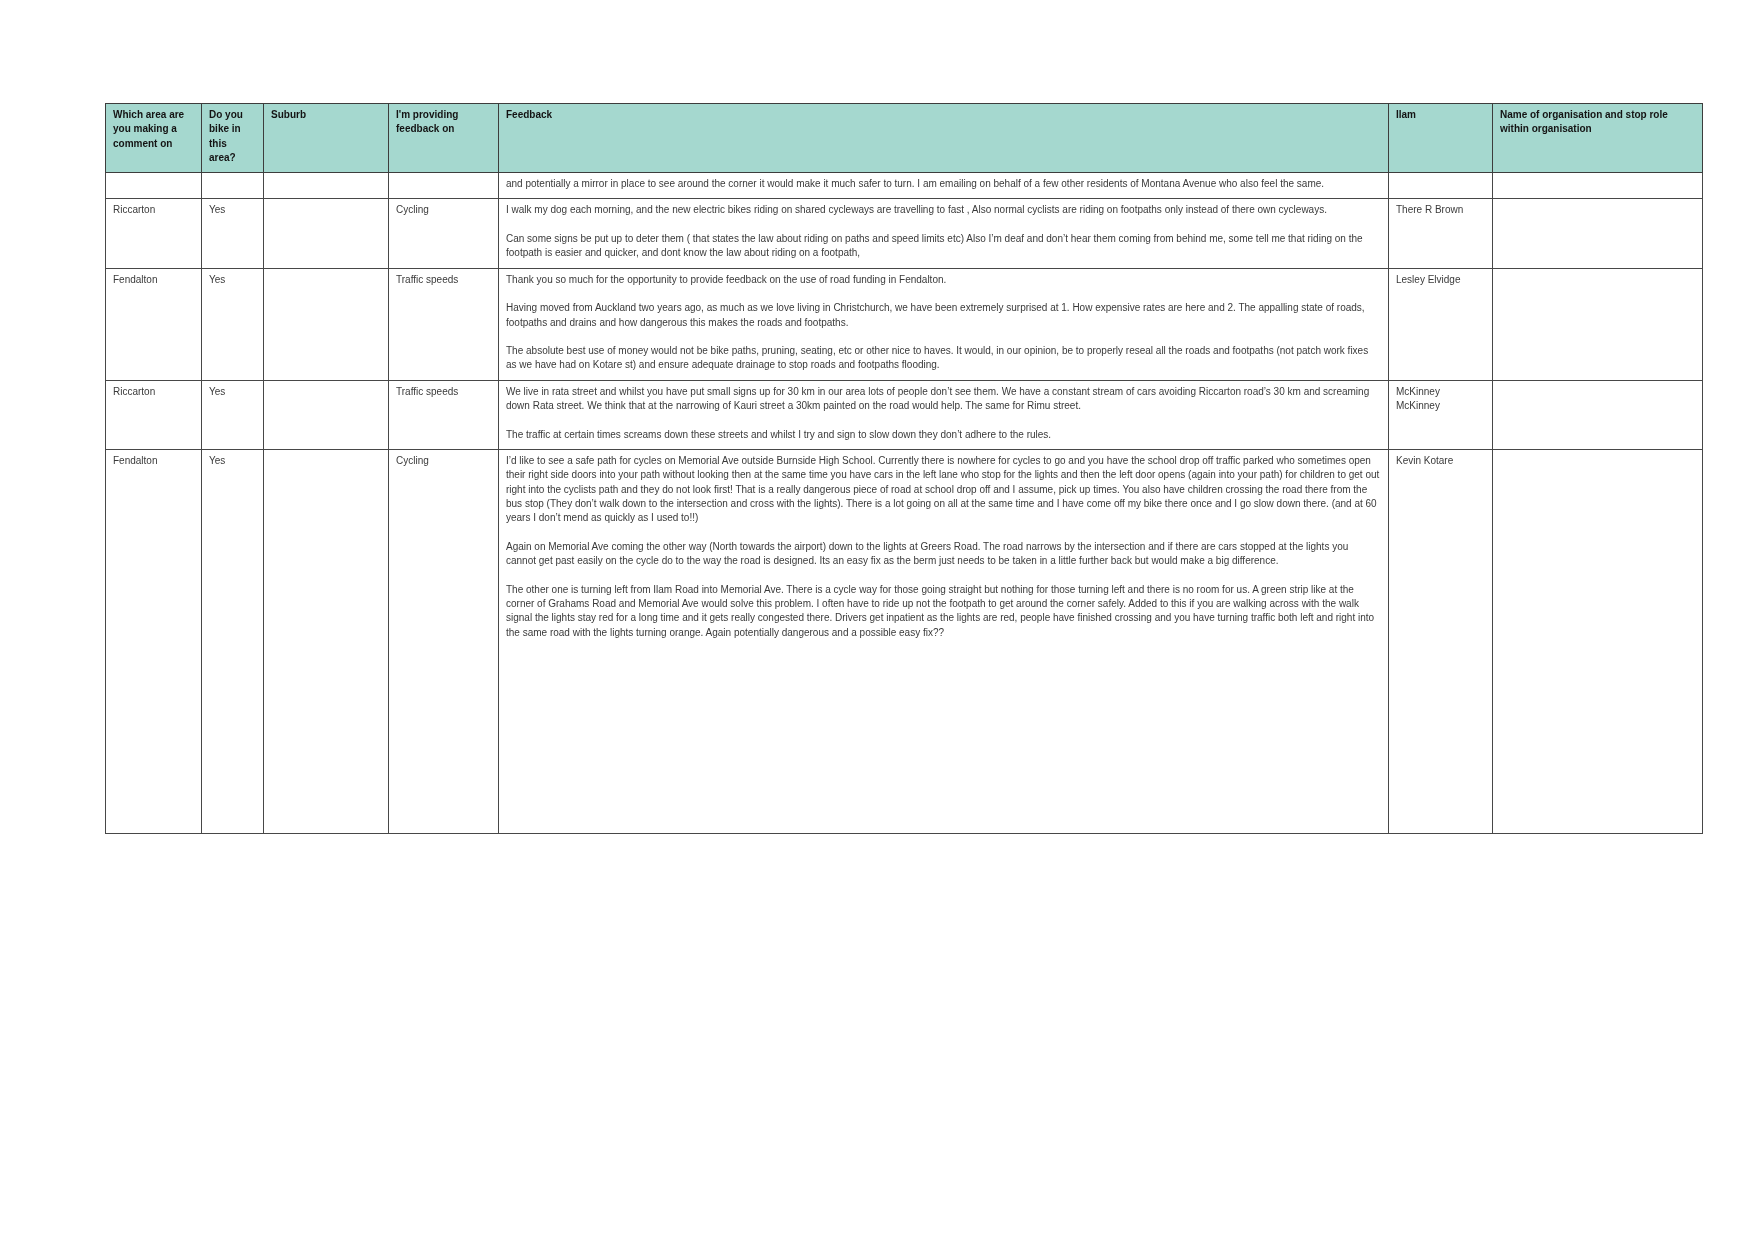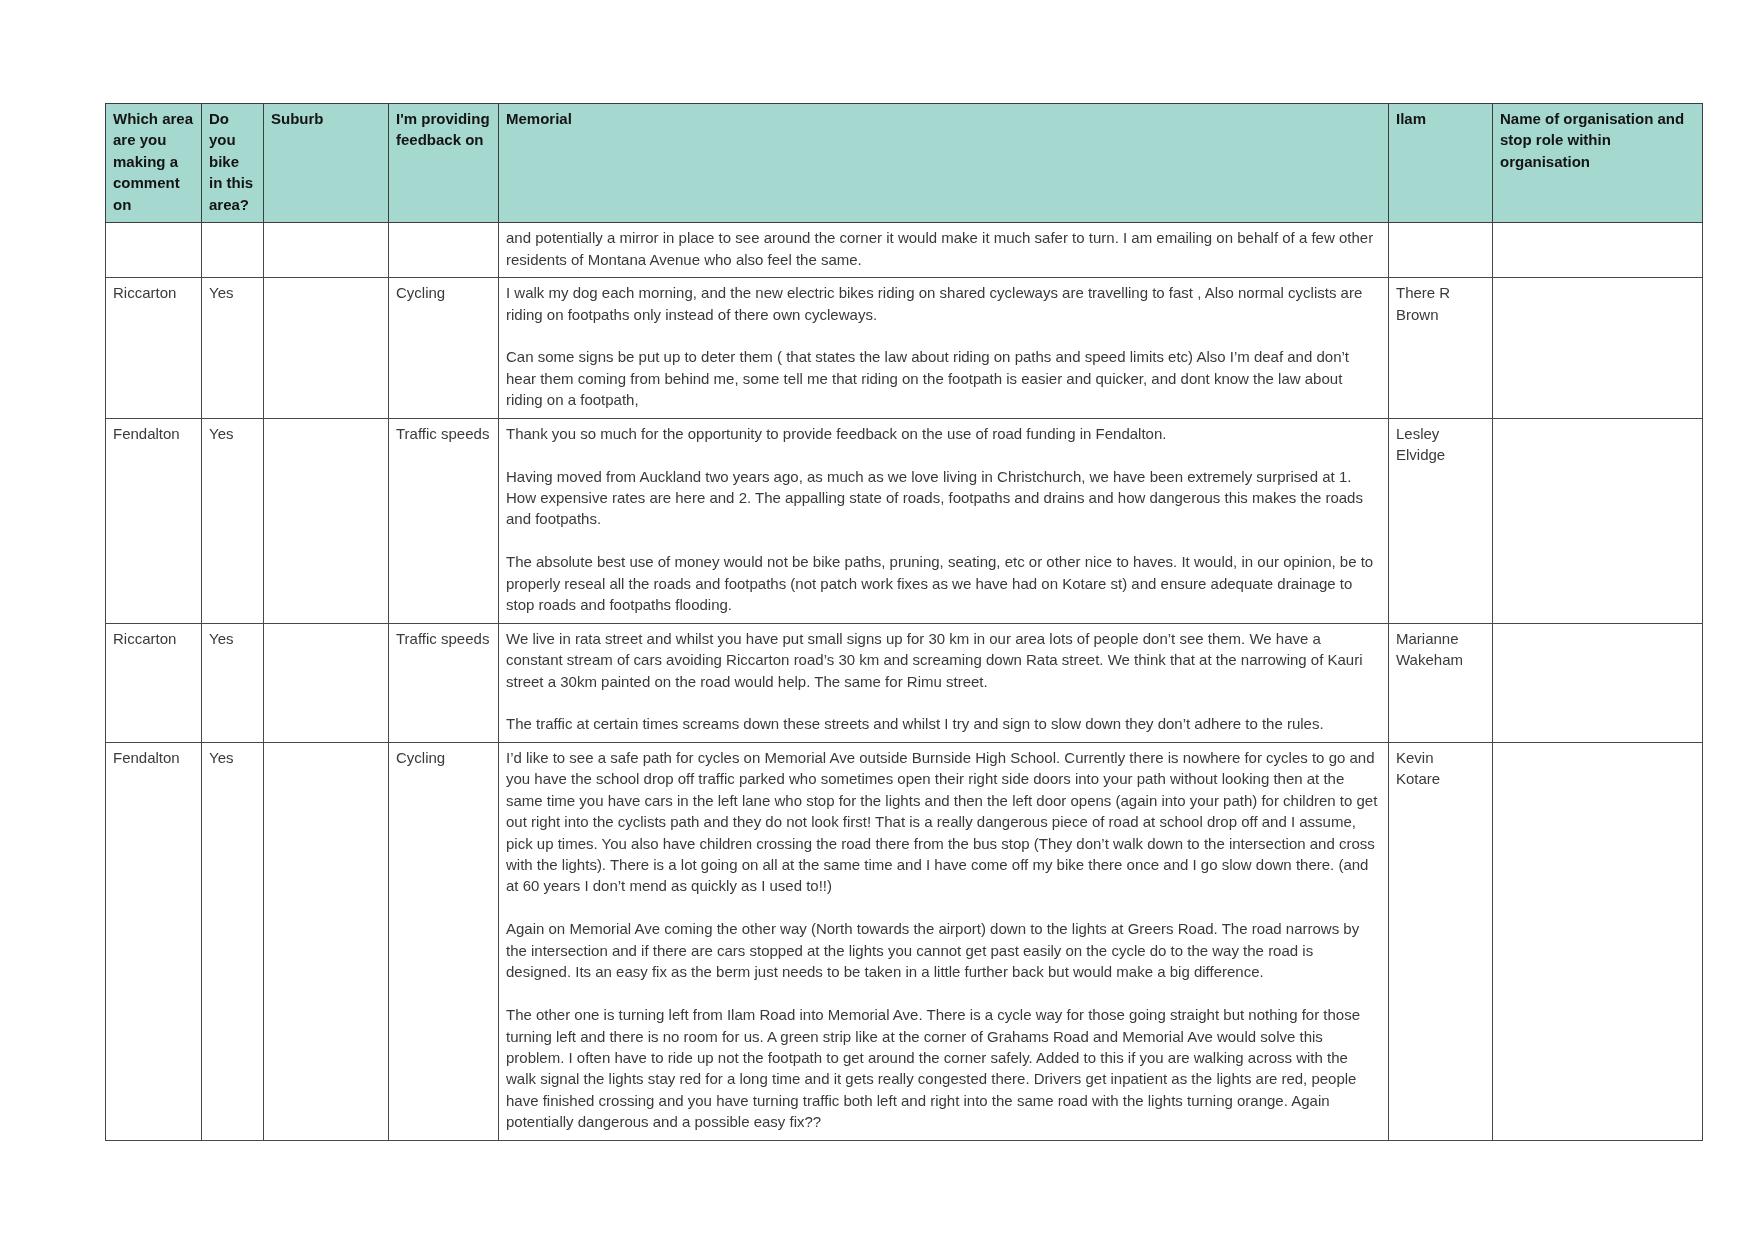--- a/index.html
+++ b/index.html
@@ -23,21 +23,21 @@
     border-collapse: collapse;
     table-layout: fixed;
     width: 1597px;
   }
   .feedback-table th,
   .feedback-table td {
     border: 1px solid #474747;
     vertical-align: top;
     text-align: left;
     padding: 4px 7px 7px 7px;
-    font-size: 15px;
+    font-size: 10px;
     line-height: 1.43;
     overflow: hidden;
   }
   .feedback-table th {
     background: #a5d8cf;
     color: #141414;
     font-weight: bold;
     border-color: #3d3d3d;
   }
   .feedback-table td.cell-feedback {
@@ -70,21 +70,21 @@
       <col class="c-feed">
         <col class="c-name">
         <col class="c-org">
     </colgroup>
     <thead>
       <tr>
         <th>Which area are you making a comment on</th>
         <th>Do you bike in this area?</th>
         <th>Suburb</th>
         <th>I'm providing feedback on</th>
-        <th>Memorial</th>
+        <th>Feedback</th>
         <th>Ilam</th>
         <th>Name of organisation and stop role within organisation</th>
       </tr>
     </thead>
     <tbody>
       <tr>
         <td class="cell-area"></td>
         <td class="cell-live"></td>
         <td class="cell-suburb"></td>
         <td class="cell-topic"></td>
@@ -117,21 +117,21 @@
         <td class="cell-org"></td>
       </tr>
       <tr>
         <td class="cell-area">Riccarton</td>
         <td class="cell-live">Yes</td>
         <td class="cell-suburb"></td>
         <td class="cell-topic">Traffic speeds</td>
         <td class="cell-feedback">We live in rata street and whilst you have put small signs up for 30 km in our area lots of people don’t see them. We have a constant stream of cars avoiding Riccarton road’s 30 km and screaming down Rata street. We think that at the narrowing of Kauri street a 30km painted on the road would help. The same for Rimu street.
 
 The traffic at certain times screams down these streets and whilst I try and sign to slow down they don’t adhere to the rules.</td>
-        <td class="cell-name">Marianne Wakeham</td>
+        <td class="cell-name">McKinney McKinney</td>
         <td class="cell-org"></td>
       </tr>
       <tr class="last-row">
         <td class="cell-area">Fendalton</td>
         <td class="cell-live">Yes</td>
         <td class="cell-suburb"></td>
         <td class="cell-topic">Cycling</td>
         <td class="cell-feedback">I’d like to see a safe path for cycles on Memorial Ave outside Burnside High School. Currently there is nowhere for cycles to go and you have the school drop off traffic parked who sometimes open their right side doors into your path without looking then at the same time you have cars in the left lane who stop for the lights and then the left door opens (again into your path) for children to get out right into the cyclists path and they do not look first! That is a really dangerous piece of road at school drop off and I assume, pick up times. You also have children crossing the road there from the bus stop (They don’t walk down to the intersection and cross with the lights). There is a lot going on all at the same time and I have come off my bike there once and I go slow down there. (and at 60 years I don’t mend as quickly as I used to!!)
 
 Again on Memorial Ave coming the other way (North towards the airport) down to the lights at Greers Road. The road narrows by the intersection and if there are cars stopped at the lights you cannot get past easily on the cycle do to the way the road is designed. Its an easy fix as the berm just needs to be taken in a little further back but would make a big difference.

